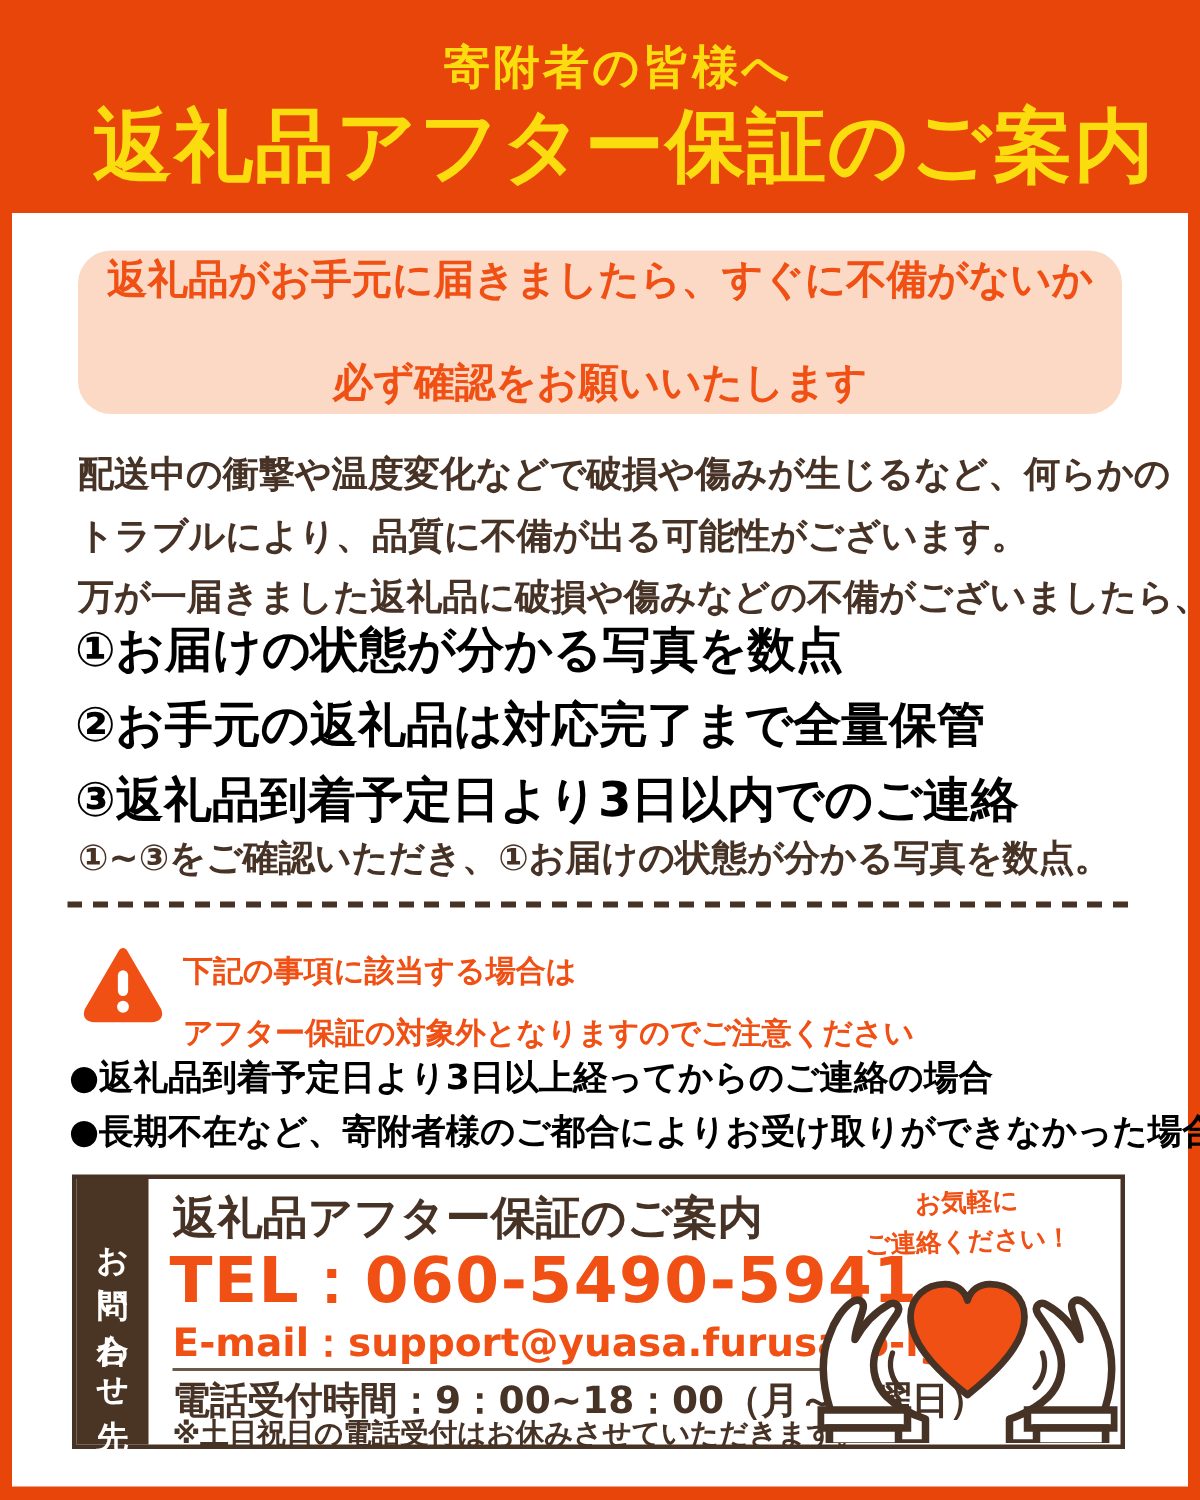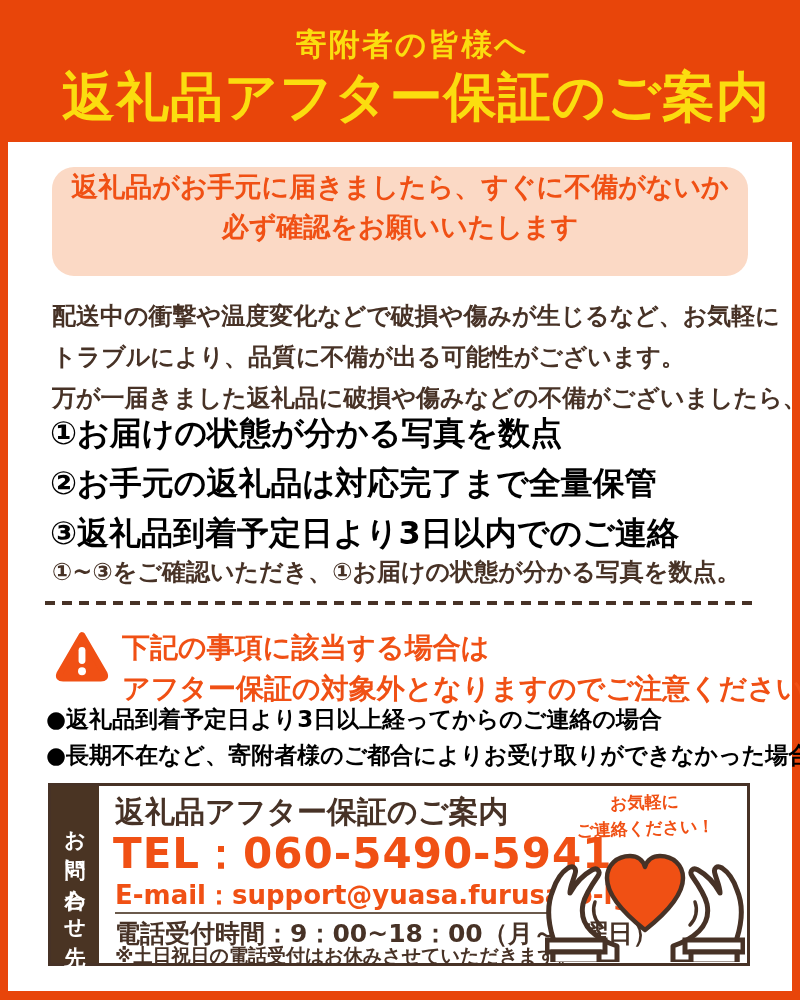--- a/index.html
+++ b/index.html
@@ -12,40 +12,40 @@
   .hdr-sub { top:24px; left:12px; width:800px; text-align:center; color:#FBDD0F;
              font-size:31px; font-weight:800; letter-spacing:2px; }
   .hdr-title { top:62px; left:0; width:800px; text-align:center; color:#FBDD0F;
                font-size:53px; font-weight:900; letter-spacing:1px; white-space:nowrap;margin-left:16px; }
 
   
   .sheet { top:142px; left:8px; width:784px; height:849px; background:#FFFFFF; }
 
   
   .notice { top:167px; left:52px; width:696px; height:109px; background:#FBD9C5;
-            border-radius:22px; display:flex; flex-direction:column; justify-content:flex-start;
+            border-radius:22px; display:flex; flex-direction:column; justify-content:space-between;
             text-align:center; color:#F05014; font-weight:800; font-size:27px; line-height:40px; }
 
   
   .para { top:296px; left:52px; width:700px; color:#473226; font-size:24px;
           font-weight:600; line-height:41px; white-space:nowrap; }
 
   
   .steps { top:408px; left:50px; width:710px; color:#000000; font-size:32px;
            font-weight:800; line-height:50px; white-space:nowrap; }
   .steps-note { top:556px; left:52px; width:710px; color:#473226; font-size:24px;
                 font-weight:600; white-space:nowrap; }
 
   
   .dashes { top:601px; left:45px; width:710px; height:4px;
             background:repeating-linear-gradient(90deg,#473226 0 10px,transparent 10px 17px); }
 
   
   .warn-icon { top:626px; left:55px; width:54px; height:58px; }
-  .warn-text { top:627px; left:122px; width:640px; color:#F05014; font-size:28px;
+  .warn-text { top:627px; left:122px; width:640px; color:#F05014; font-size:20px;
                font-weight:800; line-height:41px; white-space:nowrap; }
   .bullets { top:701px; left:46px; width:720px; color:#000000; font-size:23px;
              font-weight:700; line-height:36px; white-space:nowrap; }
 
   
   .contact { top:783px; left:48px; width:702px; height:183px; background:#FFFFFF;
              border:3px solid #473226; }
   .tab { position:absolute; left:0; top:0; width:48px; height:177px; background:#4A3423;
          display:flex; align-items:center; justify-content:center; }
   .tab-label { writing-mode:vertical-rl; text-orientation:upright; color:#FFFFFF;
@@ -77,21 +77,21 @@
   <div class="abs hdr-title">返礼品アフター保証のご案内</div>
 
   <div class="abs sheet"></div>
 
   <div class="abs notice">
     <div>返礼品がお手元に届きましたら、すぐに不備がないか</div>
     <div>必ず確認をお願いいたします</div>
   </div>
 
   <div class="abs para">
-    <div>配送中の衝撃や温度変化などで破損や傷みが生じるなど、お気軽に</div>
+    <div>配送中の衝撃や温度変化などで破損や傷みが生じるなど、何らかの</div>
     <div>トラブルにより、品質に不備が出る可能性がございます。</div>
     <div>万が一届きました返礼品に破損や傷みなどの不備がございましたら、</div>
   </div>
 
   <div class="abs steps">
     <div>①お届けの状態が分かる写真を数点</div>
     <div>②お手元の返礼品は対応完了まで全量保管</div>
     <div>③返礼品到着予定日より3日以内でのご連絡</div>
   </div>
   <div class="abs steps-note">①~③をご確認いただき、①お届けの状態が分かる写真を数点。</div>

